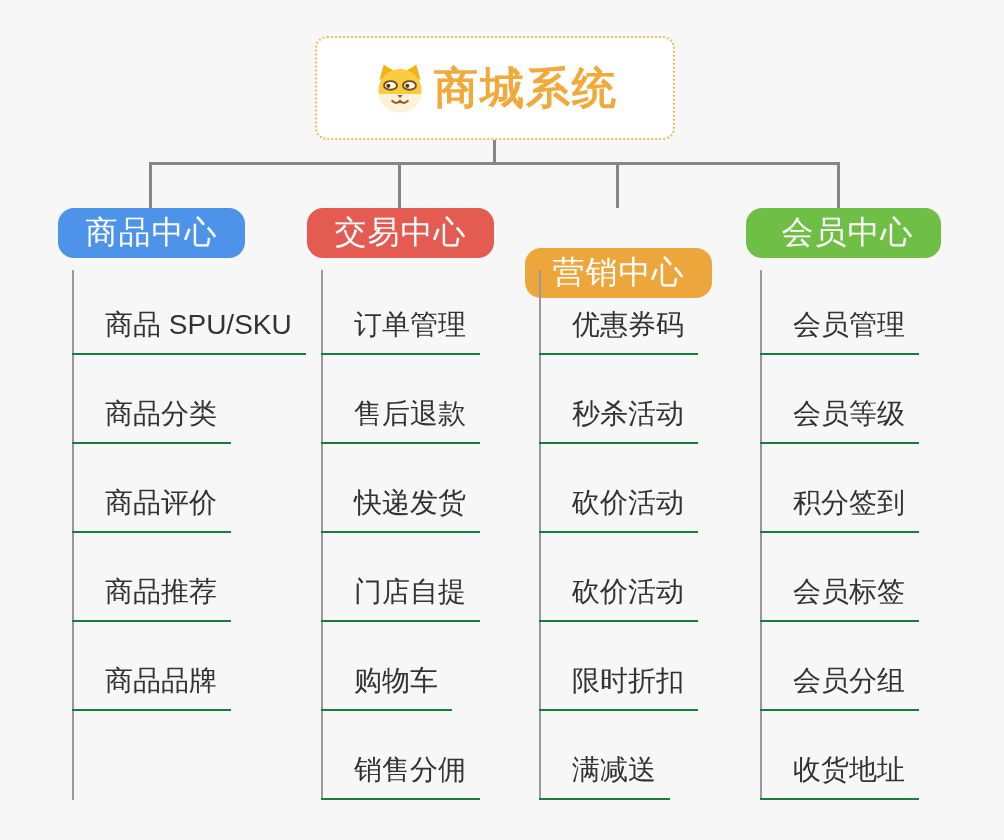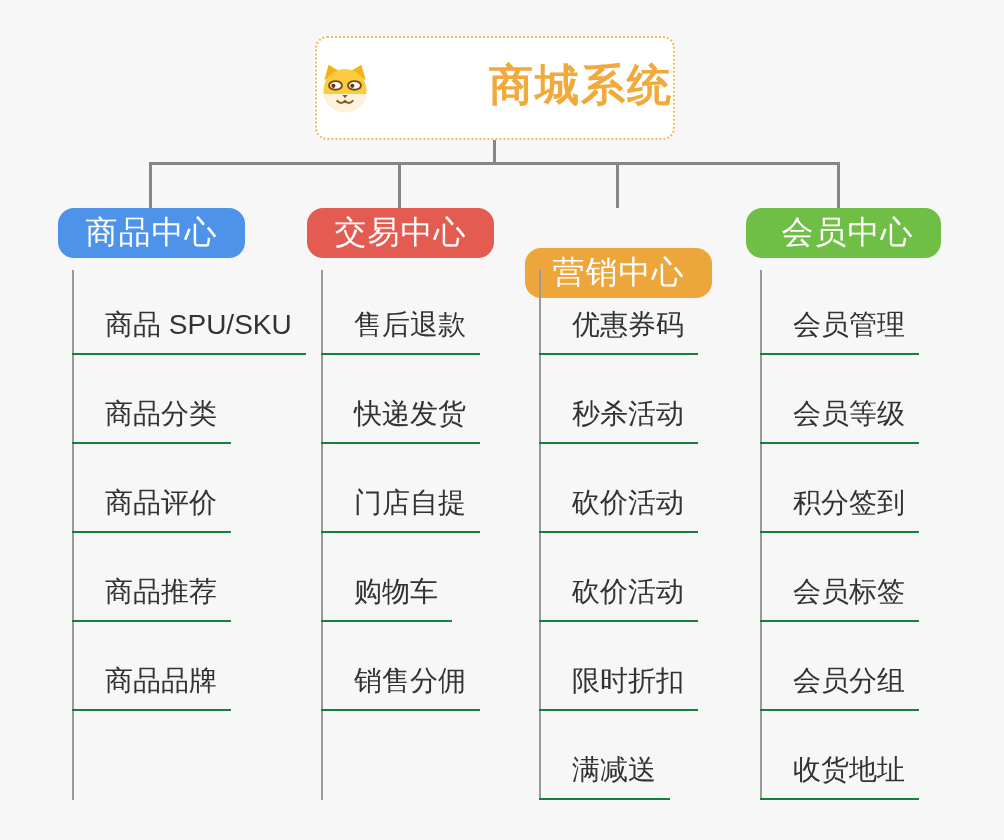--- a/index.html
+++ b/index.html
@@ -15,21 +15,21 @@
     overflow:hidden;
   }
   
   .root-node{
     position:absolute;left:315px;top:36px;
     width:360px;height:104px;
     box-sizing:border-box;
     background:#ffffff;
     border:2px dotted #f4bb5e;
     border-radius:12px;
-    display:flex;align-items:center;justify-content:space-between;gap:6px;font-family:Liberation Mono, monospace;
+    display:flex;align-items:center;justify-content:center;gap:6px;
   }
   .root-title{
     font-size:44px;
     font-weight:600;
     letter-spacing:2px;
     color:#f2a93c;
     line-height:1;
     white-space:nowrap;
   }
   .dog-icon{display:inline-flex;width:56px;height:50px;}
@@ -120,20 +120,23 @@
           </li>
         </ul>
   </div>
 
   <div class="branch" style="left: 307px;">
     <div class="stub"></div>
     <div class="bbox" style="background: rgb(228, 91, 82);">交易中心</div>
     <div class="vline"></div>
     <ul class="children">
           <li>
+            <span>订单管理</span>
+          </li>
+          <li>
             <span>售后退款</span>
           </li>
           <li>
             <span>快递发货</span>
           </li>
           <li>
             <span>门店自提</span>
           </li>
           <li>
             <span>购物车</span>

